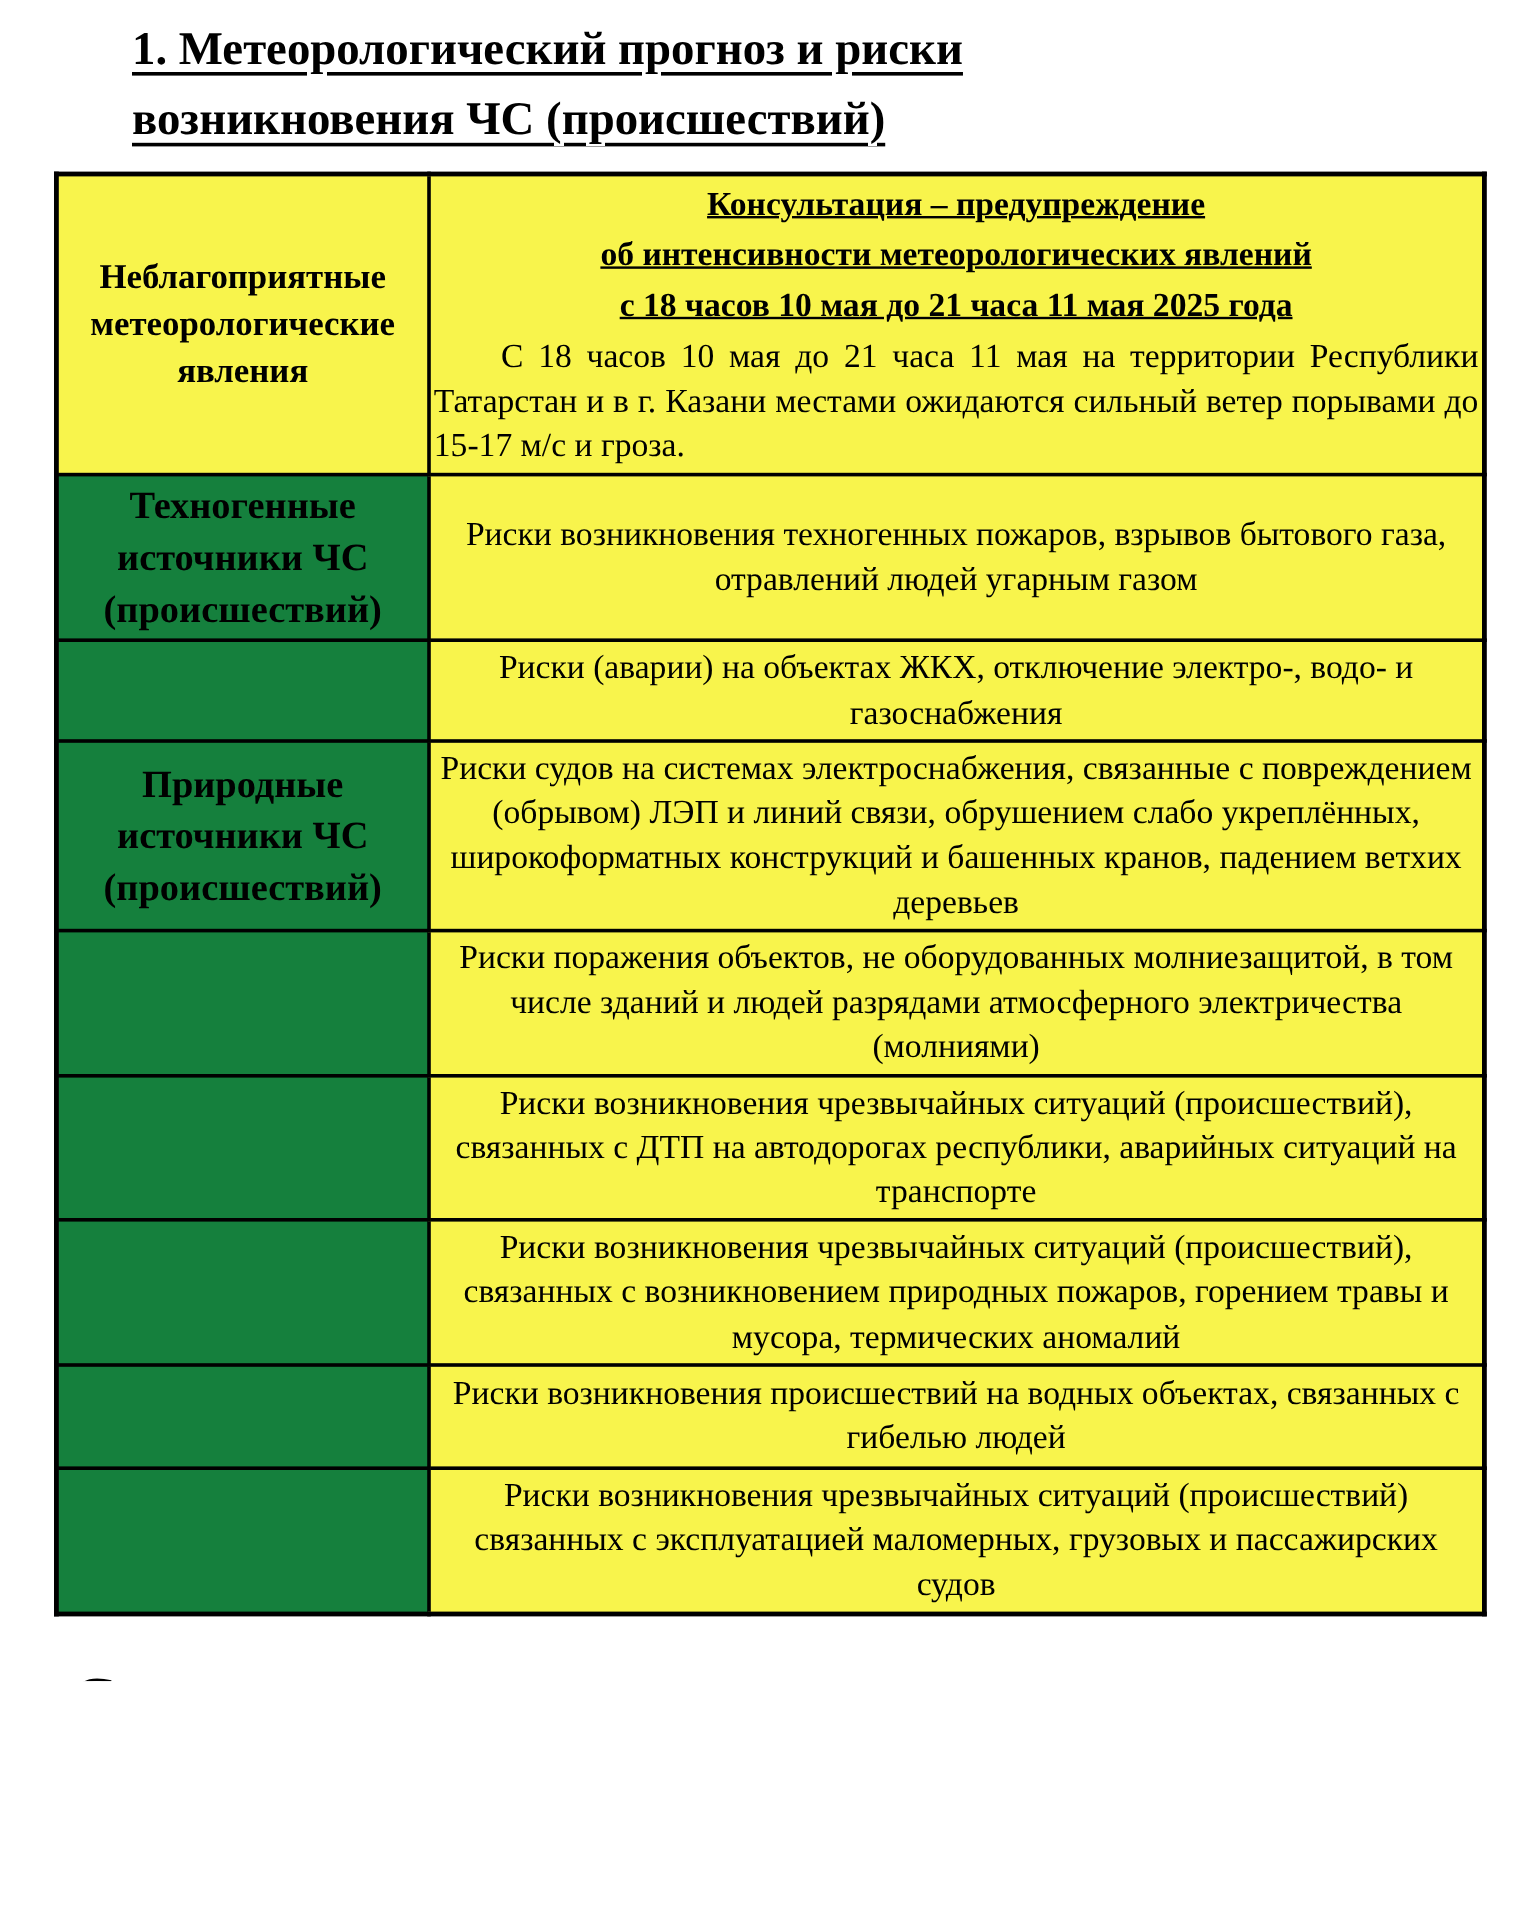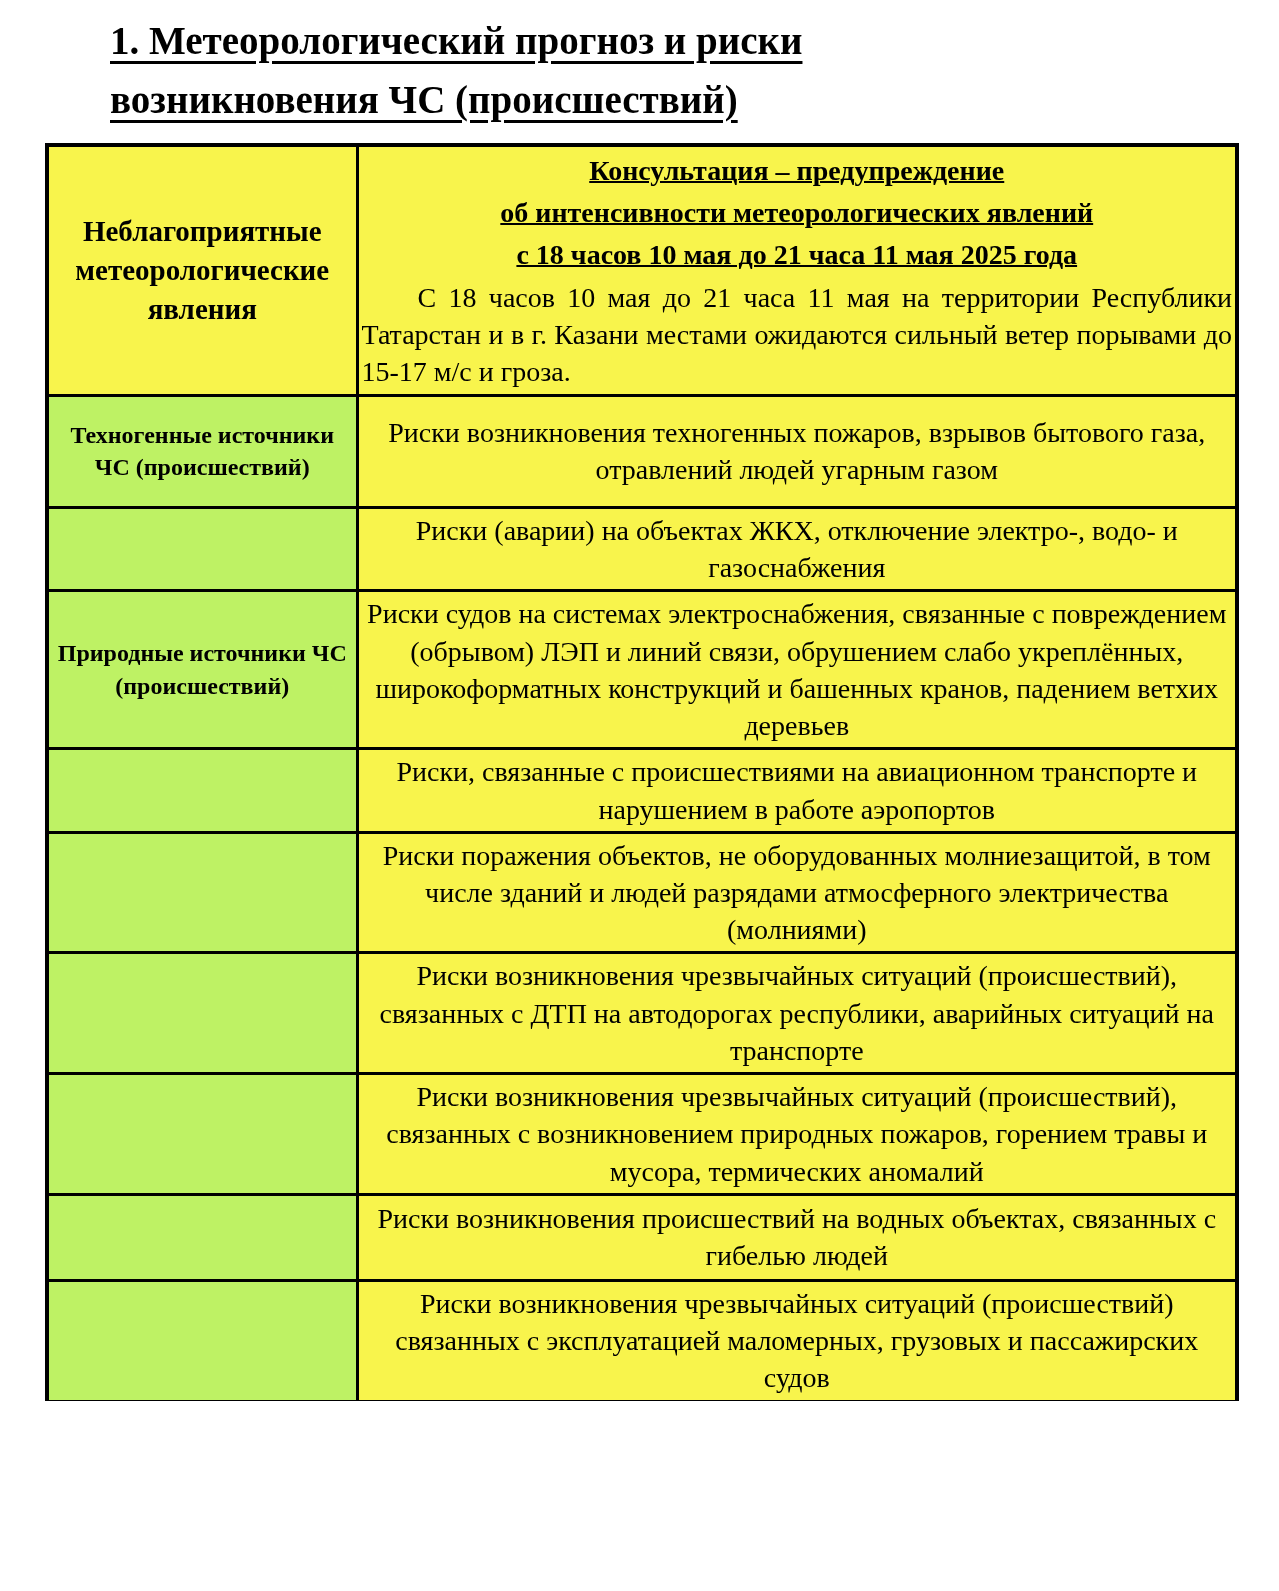--- a/index.html
+++ b/index.html
@@ -75,24 +75,24 @@
   }
   td.band {
     background: #ffffff;
     font-weight: bold;
     text-align: center;
     font-size: 28px;
     line-height: 1.05;
     padding: 1px 4px;
   }
   td.row-left {
-    background: #bef264;
+    background: #15803d;
     font-weight: bold;
     text-align: center;
-    font-size: 24px;
+    font-size: 32px;
     line-height: 1.35;
   }
   td.row-right {
     background: #f8f44c;
     text-align: center;
     font-size: 28px;
     line-height: 1.33;
   }
   tr.h-header { height: 218px; }
   tr.h-band   { height: 33px;  }
@@ -145,24 +145,20 @@
         <td class="row-right">Риски возникновения техногенных пожаров, взрывов бытового газа, отравлений людей угарным газом</td>
       </tr>
       <tr class="h-r2">
         <td class="row-left"></td>
         <td class="row-right">Риски (аварии) на объектах ЖКХ, отключение электро-, водо- и газоснабжения</td>
       </tr>
       <tr class="h-r3">
         <td class="row-left">Природные источники ЧС (происшествий)</td>
         <td class="row-right">Риски судов на системах электроснабжения, связанные с повреждением (обрывом) ЛЭП и линий связи, обрушением слабо укреплённых, широкоформатных конструкций и башенных кранов, падением ветхих деревьев</td>
       </tr>
-      <tr class="h-r4">
-        <td class="row-left"></td>
-        <td class="row-right">Риски, связанные с происшествиями на авиационном транспорте и нарушением в работе аэропортов</td>
-      </tr>
       <tr class="h-r5">
         <td class="row-left"></td>
         <td class="row-right">Риски поражения объектов, не оборудованных молниезащитой,  в том числе зданий и людей разрядами атмосферного электричества (молниями)</td>
       </tr>
       <tr class="h-r6">
         <td class="row-left"></td>
         <td class="row-right">Риски возникновения чрезвычайных ситуаций (происшествий), связанных с ДТП на автодорогах республики, аварийных ситуаций на транспорте</td>
       </tr>
       <tr class="h-r7">
         <td class="row-left"></td>

